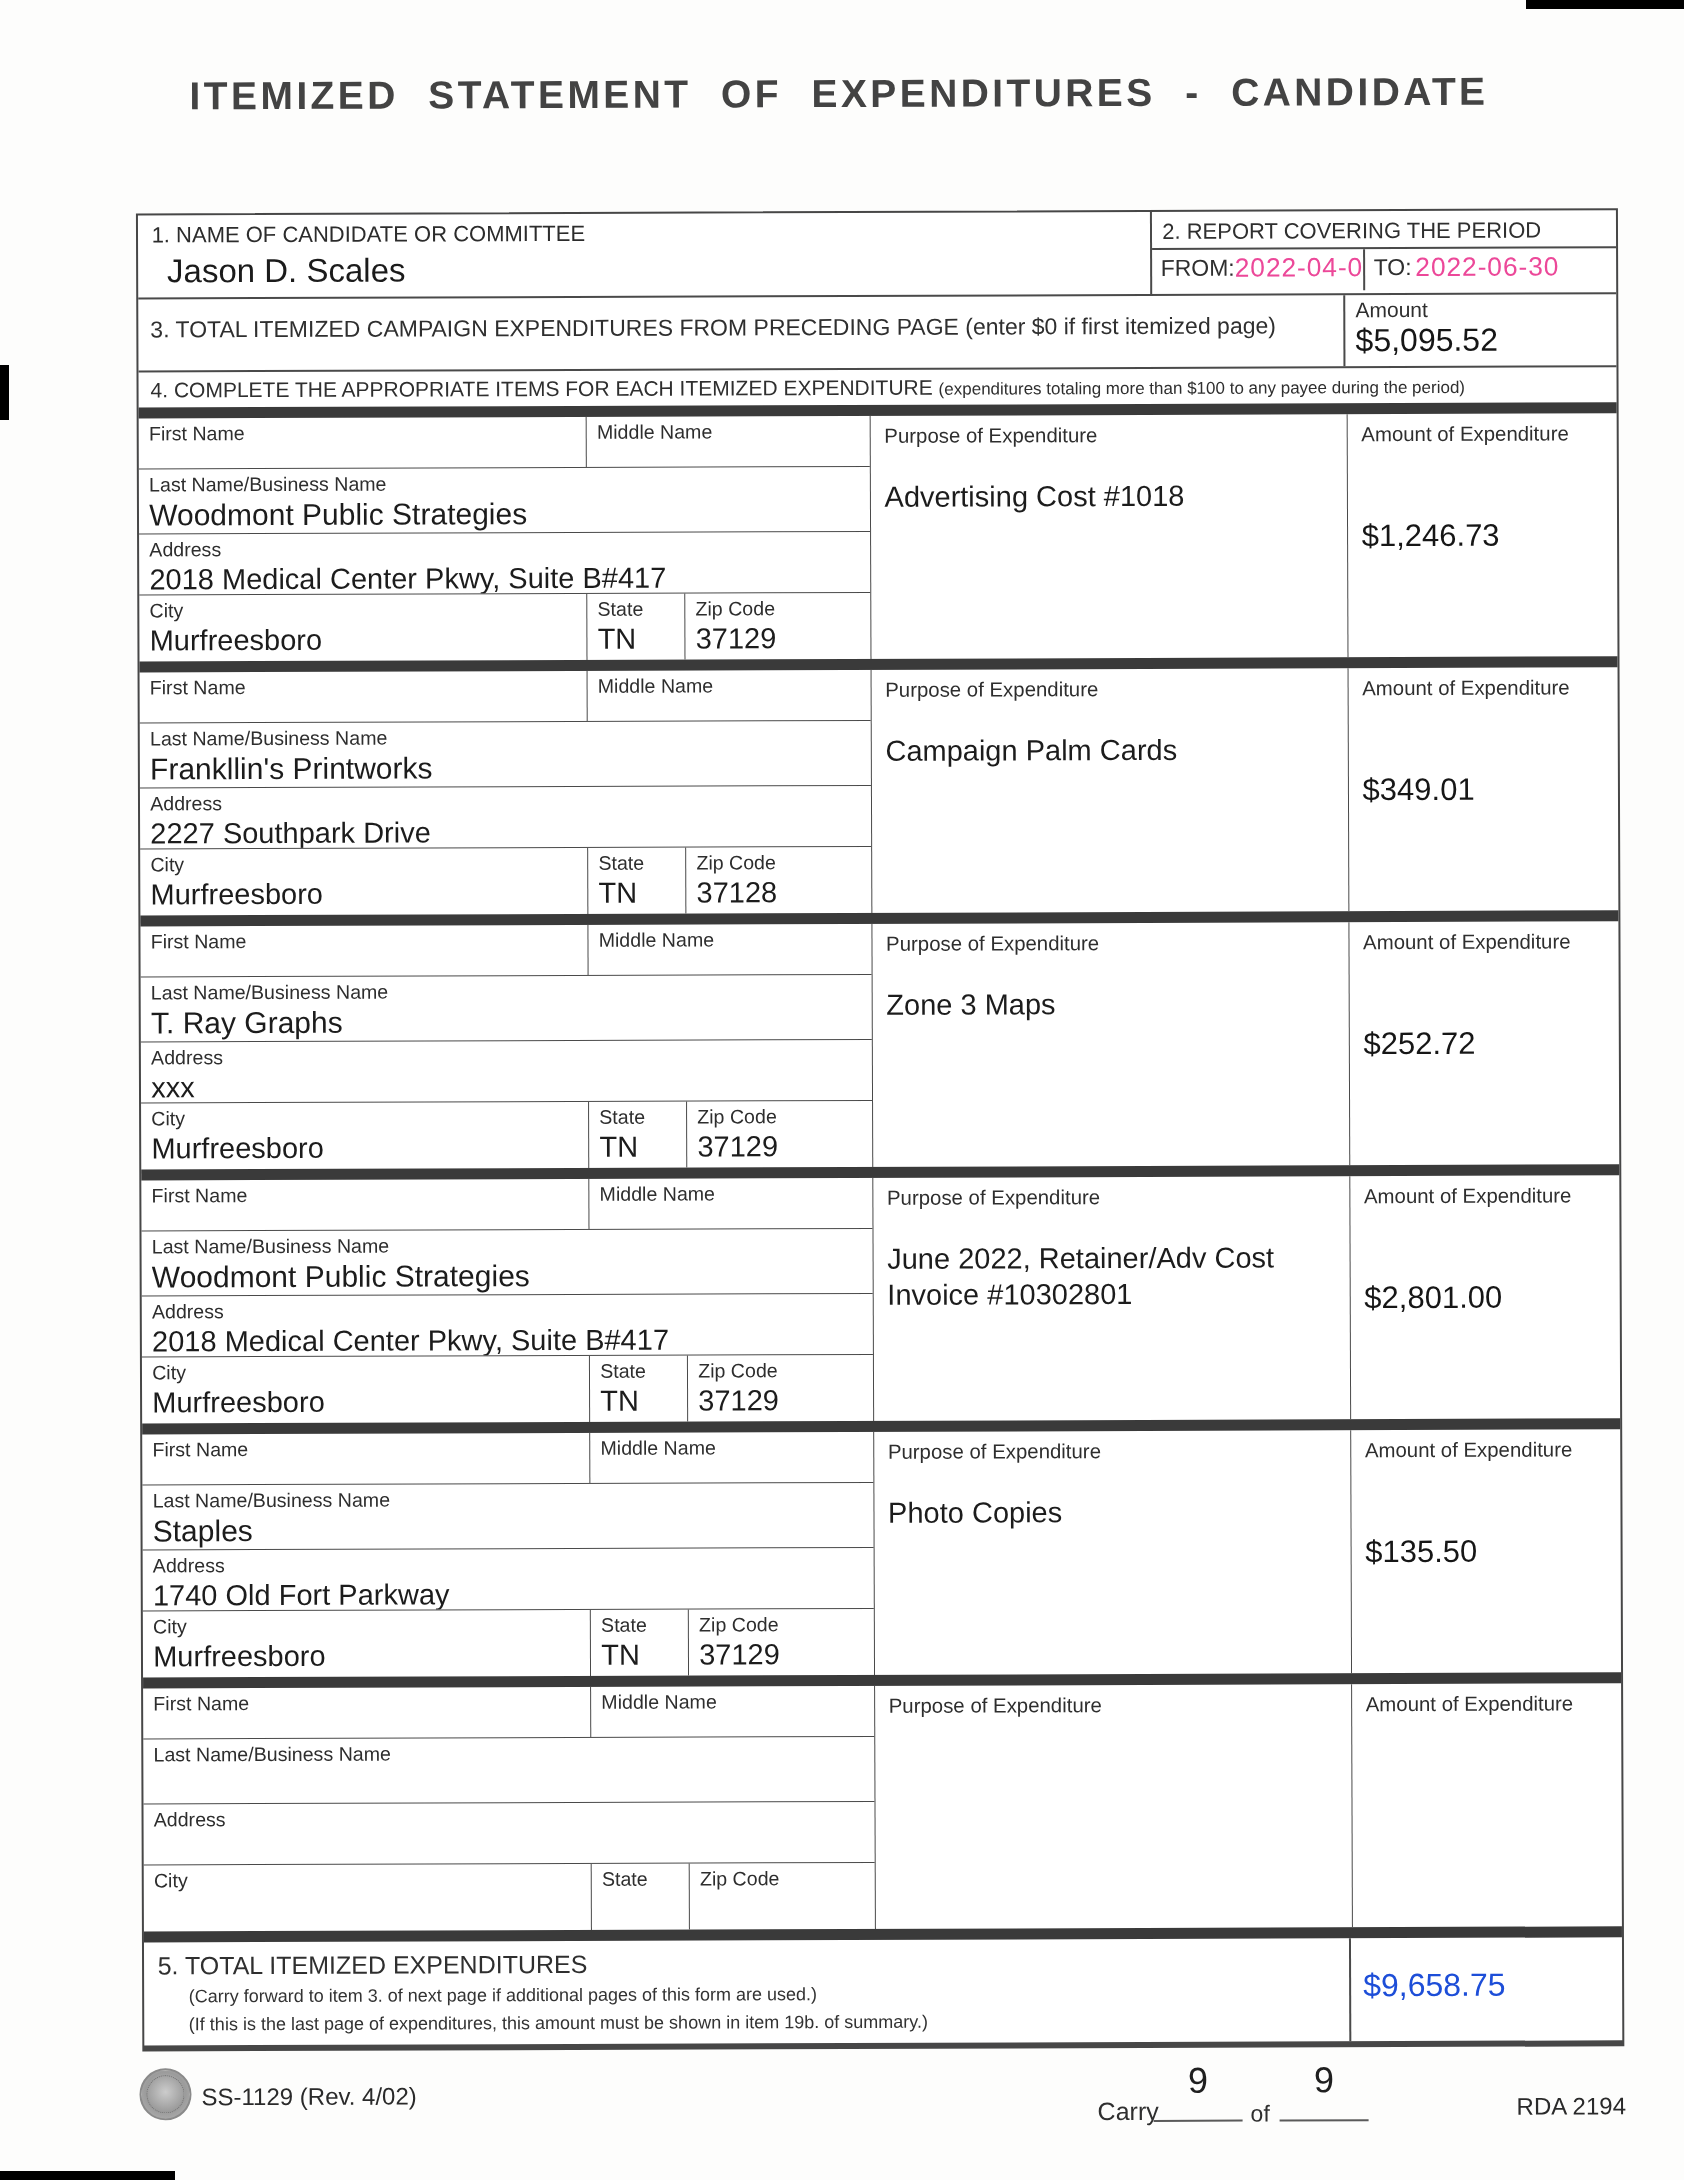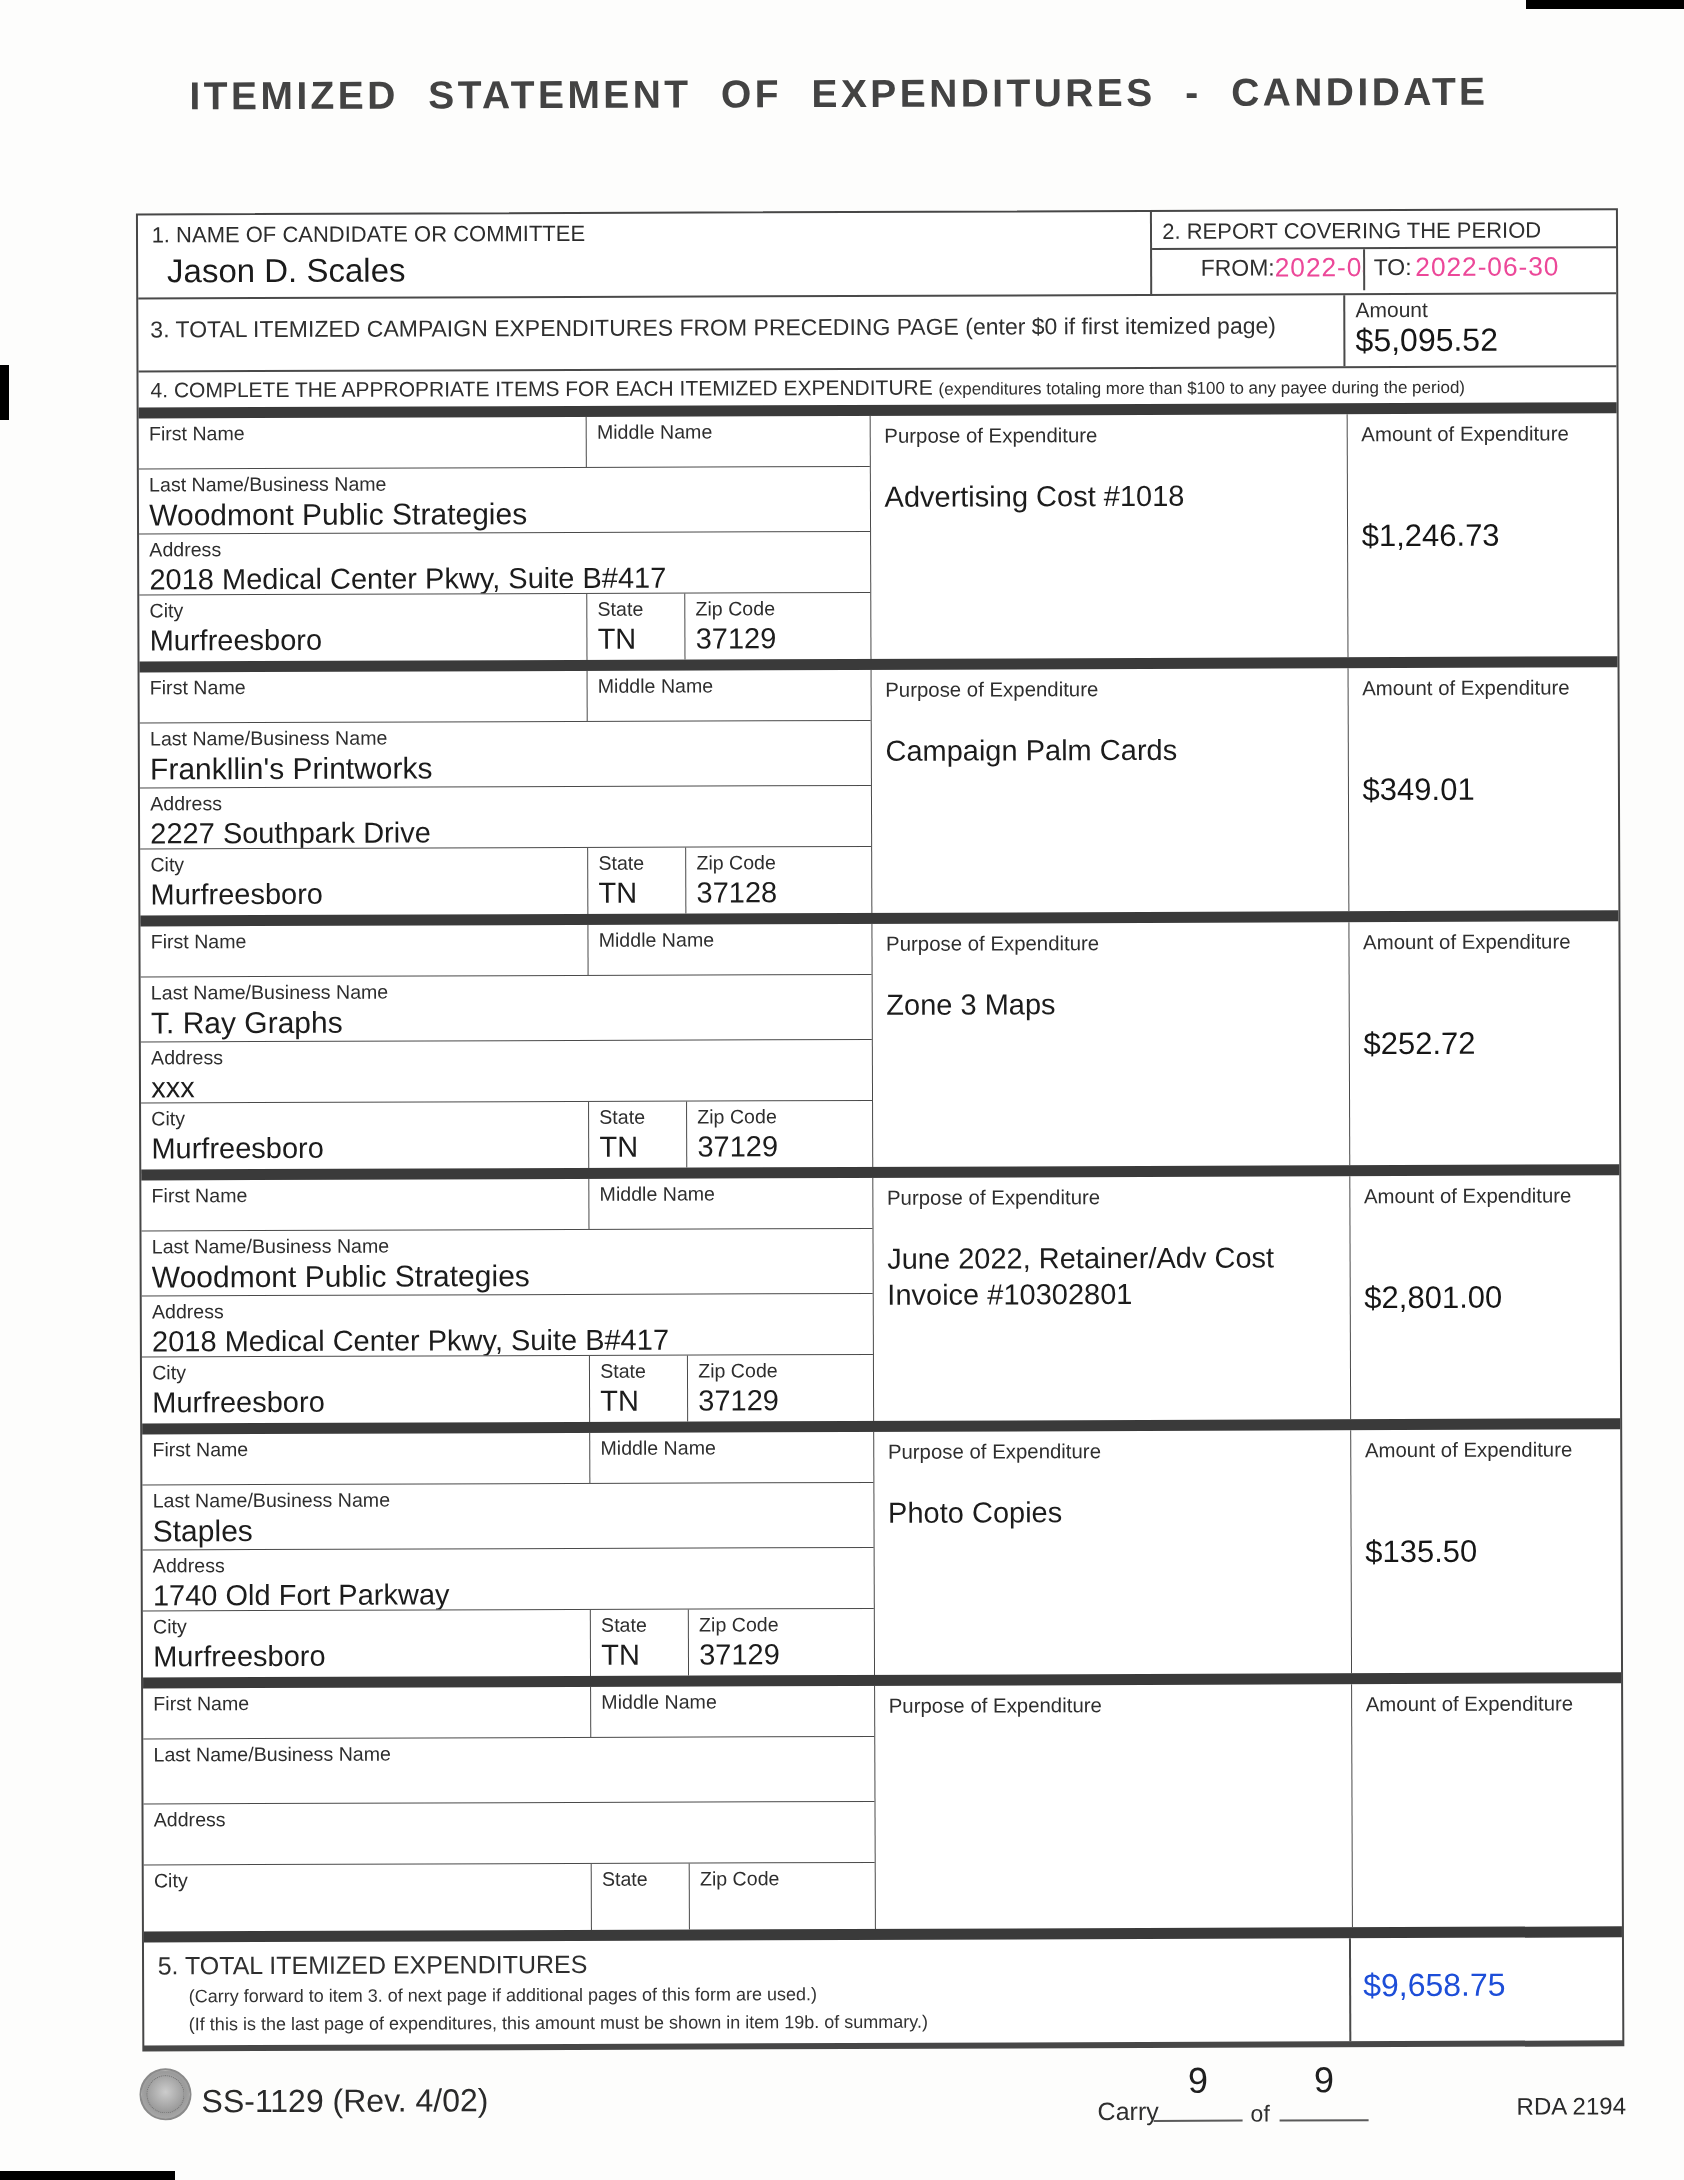--- a/index.html
+++ b/index.html
@@ -31,21 +31,21 @@
   .flabel{display:block;font-size:19.6px;color:#2e2e2e;}
   .fvalue{font-size:30px;color:#1c1c1c;margin-top:1.7px;white-space:nowrap;overflow:hidden;}
 
   
   .rowA{display:grid;grid-template-columns:1014px auto;}
   .cell-name{border-right:2.6px solid #4a4a4a;padding:6.8px 13.6px 5.1px;height:82px;overflow:hidden;}
   .name-value{font-size:33px;color:#1b1b1b;padding:4.3px 0 0 15.3px;}
   .period-head{font-size:22px;padding:6.8px 10.2px 5.1px;border-bottom:2.6px solid #4a4a4a;height:38px;}
   .period-dates{display:grid;grid-template-columns:213px auto;height:41px;}
   .pd-cell{display:flex;align-items:center;padding:0 0 3.4px 8.5px;white-space:nowrap;overflow:hidden;}
-  .pd-from{border-right:2.6px solid #4a4a4a;margin-left:40px;}
+  .pd-from{border-right:2.6px solid #4a4a4a;}
   .pd-label{font-size:23px;}
   .pd-value{font-size:26.4px;color:#ec4899;letter-spacing:0.9px;}
 
   
   .rowB{display:grid;grid-template-columns:1205px auto;border-top:2.6px solid #4a4a4a;height:73px;}
   .sec3-label{padding:17px 12px 0;font-size:23px;}
   .amount-cell{border-left:2.6px solid #4a4a4a;padding:3.4px 10.2px;overflow:hidden;}
   .amount-label{font-size:21px;display:block;}
   .sec3-value{font-size:32px;color:#161616;margin-top:0px;}
 
@@ -82,21 +82,21 @@
   .sec5-value{font-size:32px;color:#1d4ed8;margin-top:22px;}
 
   
   .footer{position:absolute;top:2061px;left:0;width:100%;height:119px;}
   .seal{
     position:absolute;left:136px;top:5.1px;width:48px;height:48px;border-radius:50%;
     border:2.6px solid #8a8a8a;
     background:radial-gradient(circle at 50% 45%, #cccccc 0%, #9b9b9b 55%, #b7b7b7 100%);
   }
   .seal::after{content:"";position:absolute;inset:5.1px;border-radius:50%;border:1.7px dotted #6f6f6f;}
-  .form-number{position:absolute;left:198px;top:20.4px;font-size:32px;color:#2a2a2a;}
+  .form-number{position:absolute;left:198px;top:20.4px;font-size:24px;color:#2a2a2a;}
   .page-label{position:absolute;left:1094px;top:37px;font-size:25px;}
   .pg-slot{
     position:absolute;top:0;width:89px;height:60px;text-align:center;
     border-bottom:2.6px solid #5a5a5a;font-size:36px;color:#1f1f1f;
   }
   .pg1{left:1150px;}
   .of-label{position:absolute;left:1247px;top:41px;font-size:23px;}
   .pg2{left:1276px;}
   .rda{position:absolute;left:1513px;top:34px;font-size:24px;color:#2a2a2a;}
 </style>

